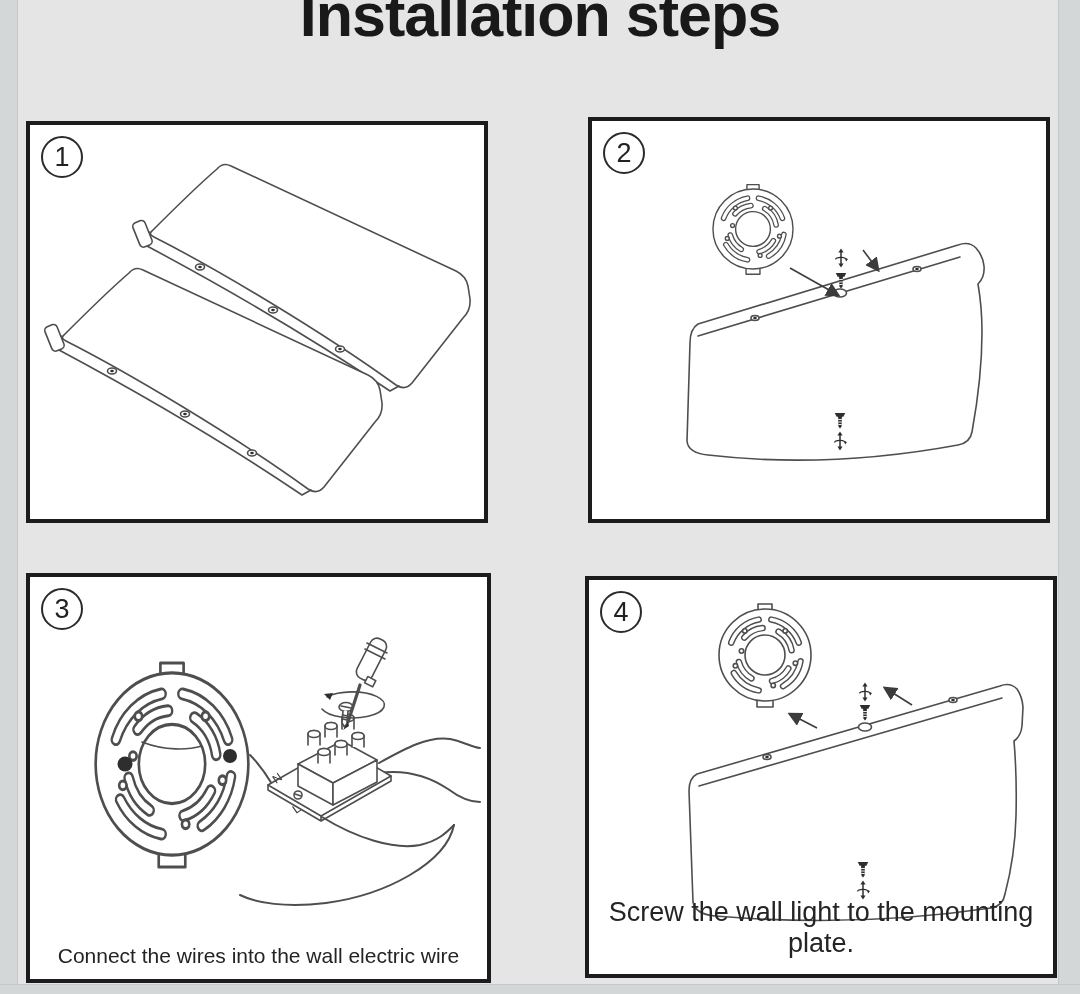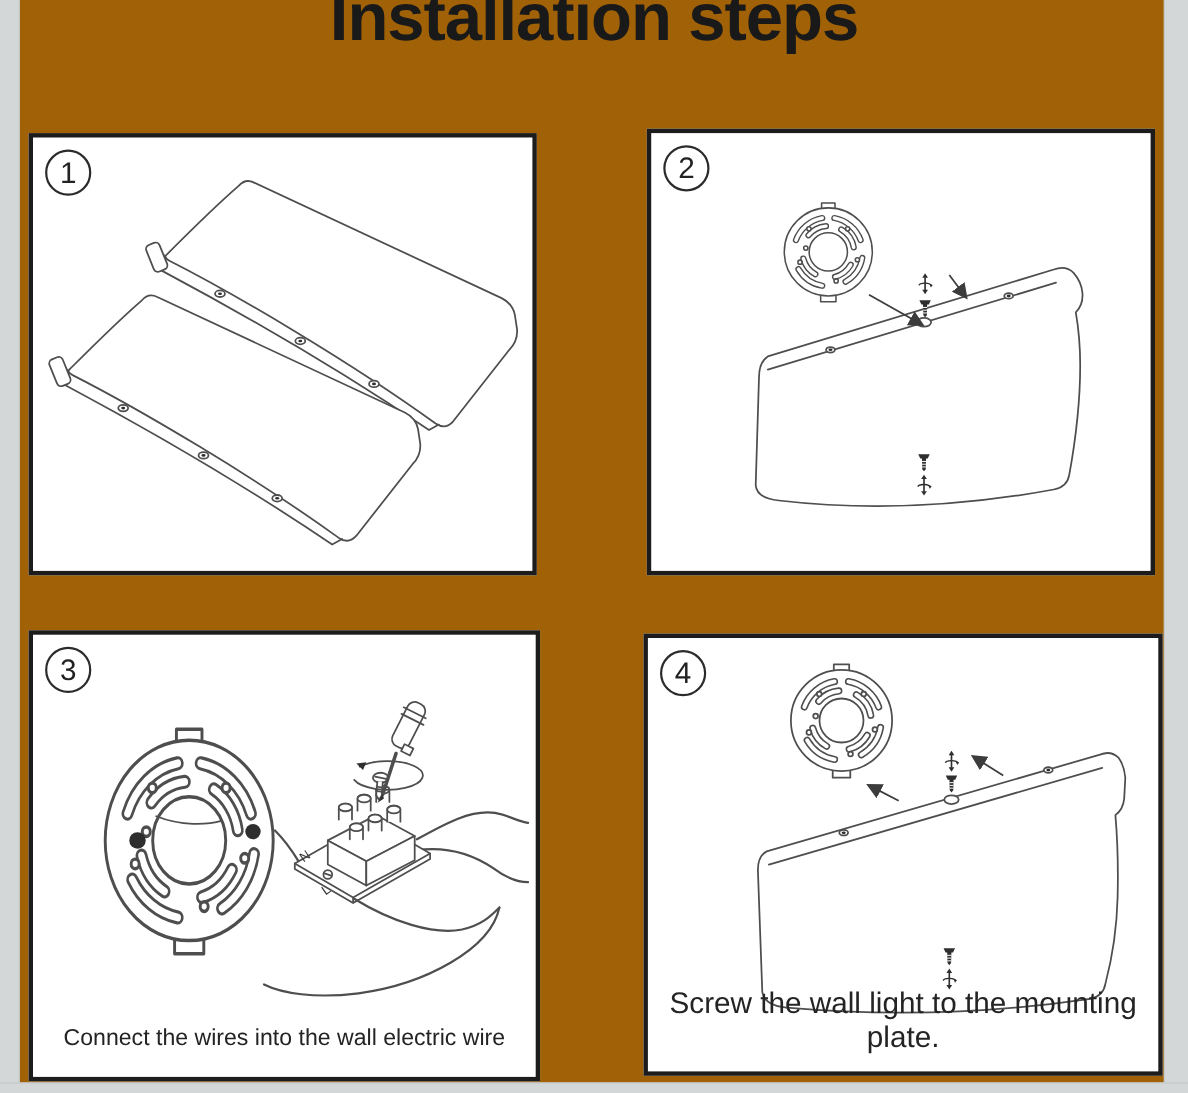--- a/index.html
+++ b/index.html
@@ -1,34 +1,34 @@
 <!DOCTYPE html>
 <html><head>
 <meta charset="utf-8">
 <style>
   html,body{margin:0;padding:0;background:#ffffff;}
-  .page{position:relative;width:1080px;height:994px;background:#a16207;overflow:hidden;
+  .page{position:relative;width:1080px;height:994px;background:#e5e5e5;overflow:hidden;
         font-family:"Liberation Sans",sans-serif;}
   .strip{position:absolute;background:#d4d7d8;z-index:30;}
   .strip.left{left:0;top:0;width:17px;height:994px;border-right:1px solid #c3c7c8;}
   .strip.right{left:1058px;top:0;width:22px;height:994px;border-left:1px solid #c3c7c8;}
   .strip.bottom{left:0;top:984px;width:1080px;height:10px;border-top:1px solid #c3c7c8;}
   .title{position:absolute;left:0;top:-15px;width:100%;margin:0;text-align:center;
          font-size:61px;font-weight:700;letter-spacing:-1px;color:#191919;line-height:1;}
   .panel{position:absolute;background:#ffffff;border:4px solid #1c1c1c;box-sizing:border-box;}
   .panel.p1{left:26px;top:121px;width:462px;height:402px;}
   .panel.p2{left:588px;top:117px;width:462px;height:406px;}
   .panel.p3{left:26px;top:573px;width:465px;height:410px;}
   .panel.p4{left:585px;top:576px;width:472px;height:402px;}
   .badge{position:absolute;left:11px;top:11px;width:38px;height:38px;border:2.5px solid #2b2b2b;
          border-radius:50%;display:flex;align-items:center;justify-content:center;
          font-size:27px;color:#222;background:#fff;z-index:5;}
   .art{position:absolute;left:0;top:0;width:100%;height:100%;}
   .caption{position:absolute;left:0;width:100%;text-align:center;color:#242424;z-index:4;}
-  .panel.p3 .caption{bottom:23px;font-size:21px;}
+  .panel.p3 .caption{bottom:11px;font-size:21px;}
   .panel.p4 .caption{bottom:15px;font-size:27px;}
   
   .ln{stroke:#4e4e4e;stroke-width:1.6;fill:none;stroke-linecap:round;stroke-linejoin:round;}
   .fw{fill:#ffffff;}
   .dk{fill:#2e2e2e;stroke:none;}
   .slot-o{stroke:#4e4e4e;stroke-width:6.5;fill:none;stroke-linecap:round;}
   .slot-i{stroke:#ffffff;stroke-width:3.6;fill:none;stroke-linecap:round;}
   .wire{stroke:#4e4e4e;stroke-width:2;fill:none;stroke-linecap:round;}
   .arrow{stroke:#3c3c3c;stroke-width:1.6;}
   .lbl{fill:#3a3a3a;font-family:"Liberation Sans",sans-serif;font-size:12px;}

